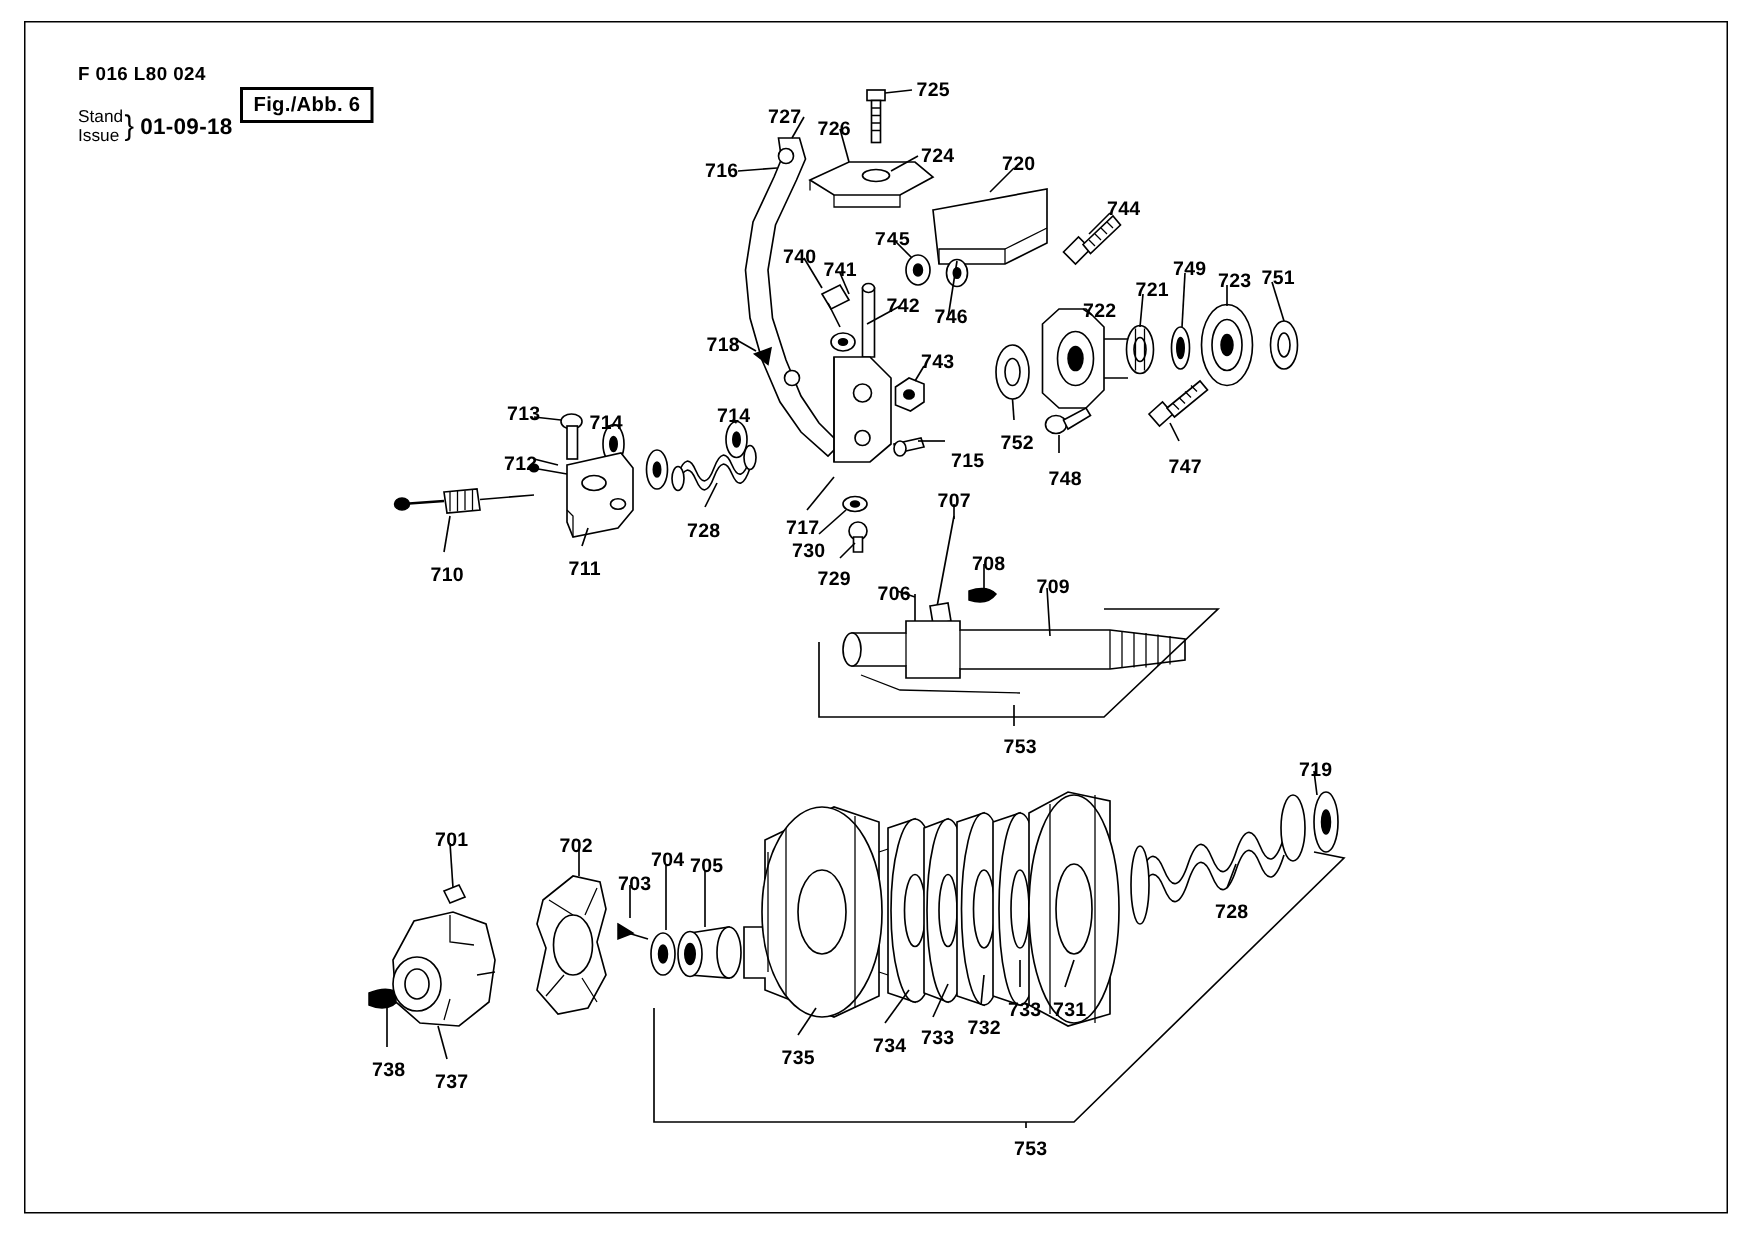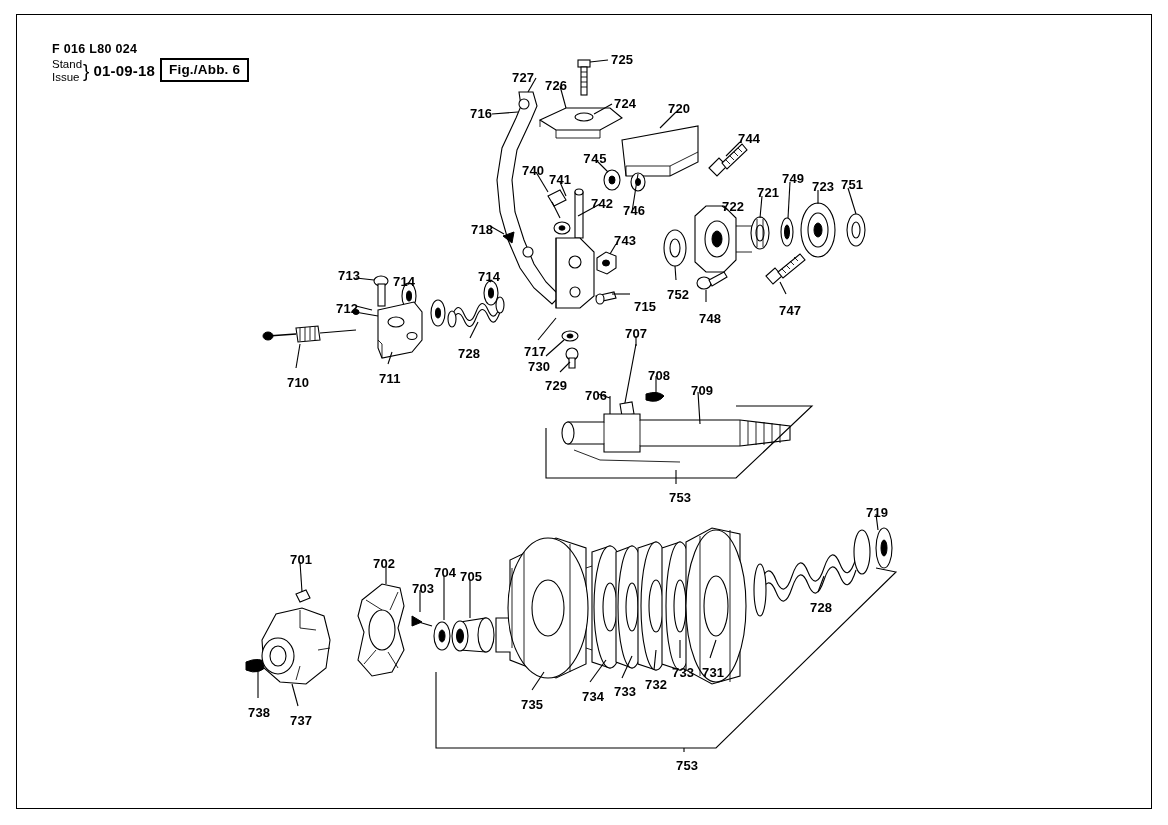--- a/index.html
+++ b/index.html
@@ -35,21 +35,21 @@
   }
   .hdr-code {
     font-weight: bold;
     font-size: 12.5px;
     letter-spacing: 0.3px;
     white-space: nowrap;
   }
   .hdr-row {
     display: flex;
     align-items: center;
-    margin-top: 2px;
+    margin-top: 16px;
   }
   .hdr-labels {
     font-size: 11.5px;
     line-height: 1.1;
     text-align: left;
   }
   .hdr-brace {
     font-size: 19px;
     line-height: 0.8;
     margin: 0 4px 0 1px;

